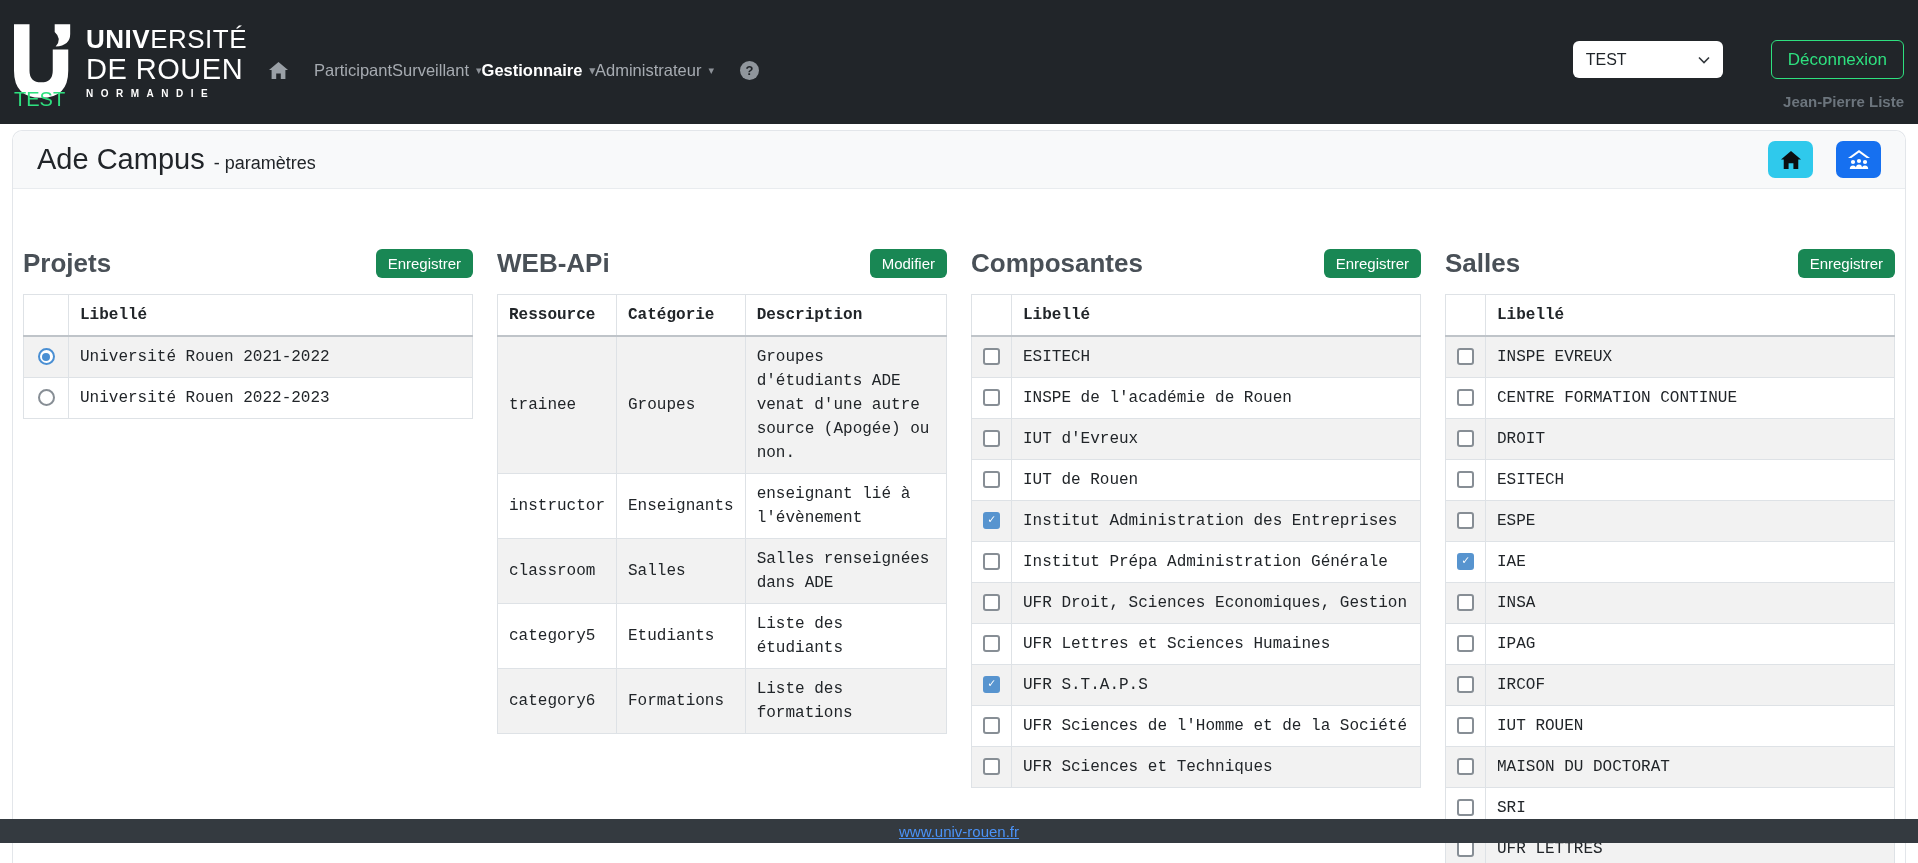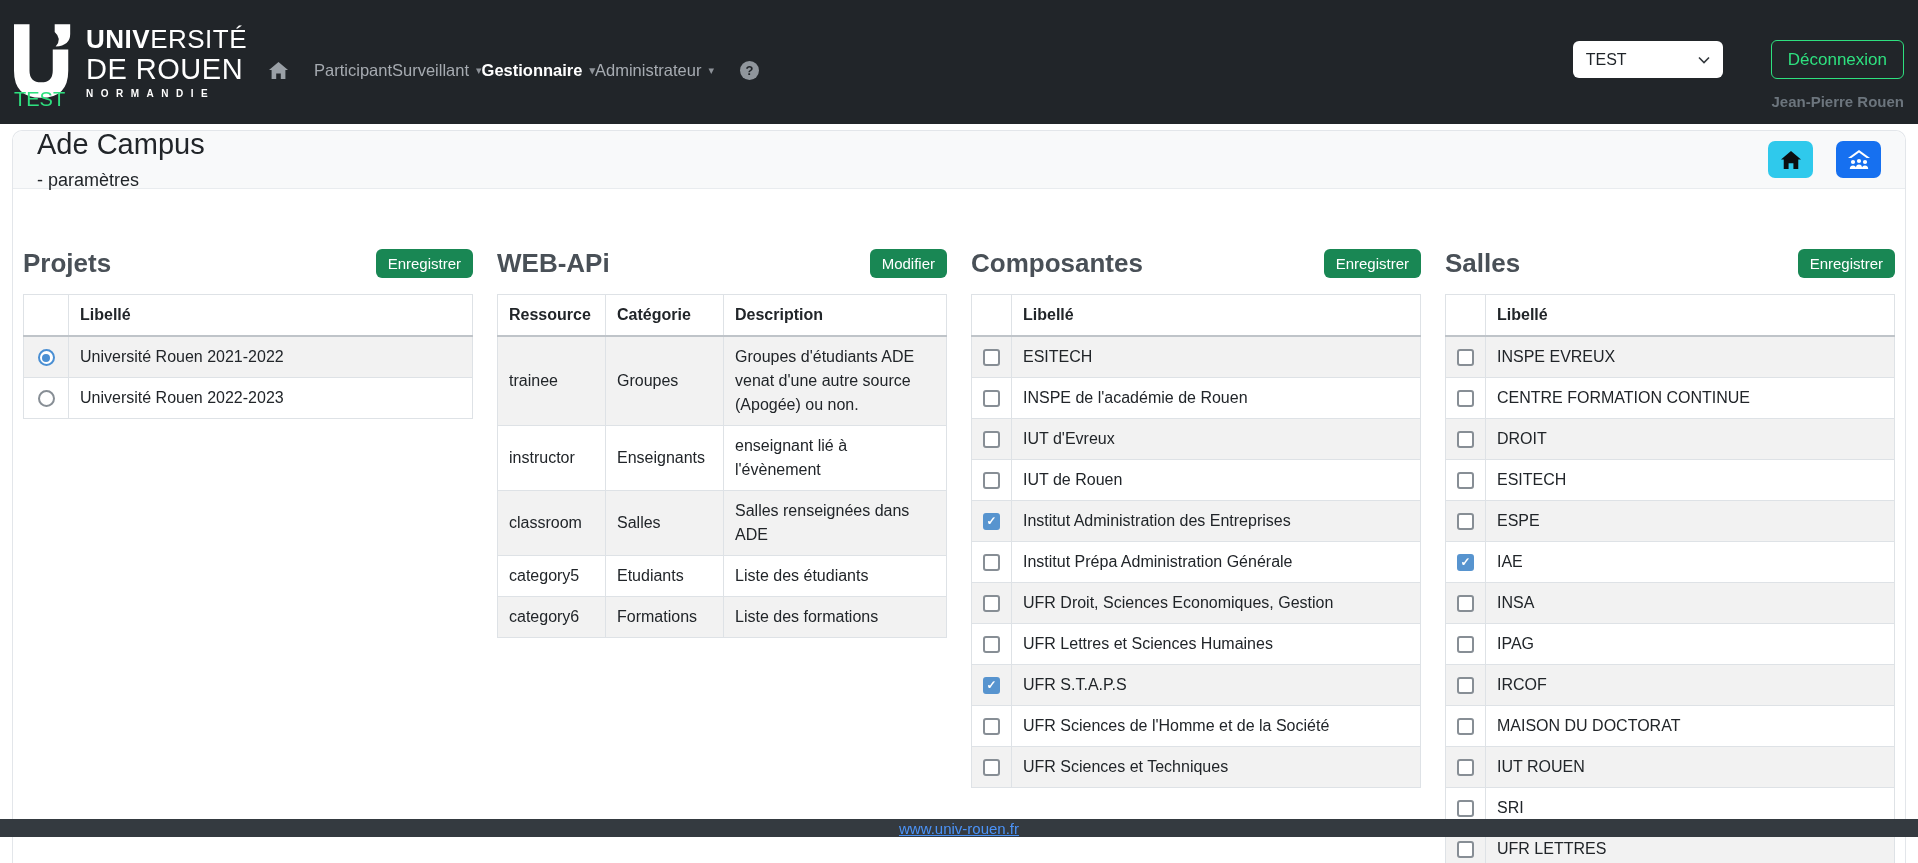--- a/index.html
+++ b/index.html
@@ -37,56 +37,56 @@
   .env-select{width:150px;height:37px;background:#fff;border-radius:6px;display:flex;align-items:center;
     justify-content:space-between;padding:0 13px;font-size:16px;color:#1f2429;cursor:pointer;}
   .logout-btn{height:39px;padding:0 16px;background:transparent;border:1px solid var(--brand-green);
     border-radius:6px;color:var(--brand-green);font-size:17px;font-family:inherit;cursor:pointer;margin-left:36px;}
   .user-name{color:var(--muted);font-weight:bold;font-size:15px;margin-top:14px;}
   
   .card{margin:6px 12px 0;border:1px solid #e3e6ea;border-bottom:none;border-radius:10px 10px 0 0;
     background:#fff;min-height:733px;}
   .card-header{height:58px;background:var(--header-bg);border-bottom:1px solid #e9ecef;
     border-radius:10px 10px 0 0;display:flex;align-items:center;padding:0 24px;}
-  .page-title{display:flex;align-items:baseline;gap:9px;flex-direction:column;}
+  .page-title{display:flex;align-items:baseline;gap:9px;}
   .page-title .main{font-size:29px;font-weight:400;color:var(--text);}
   .page-title .sub{font-size:18px;color:var(--text);}
   .header-actions{margin-left:auto;display:flex;gap:23px;}
   .icon-btn{width:45px;height:37px;border:none;border-radius:7px;display:flex;align-items:center;
     justify-content:center;cursor:pointer;padding:0;}
   .icon-btn.cyan{background:var(--cyan-button);}
   .icon-btn.blue{background:var(--blue-button);}
   
   .card-body{display:flex;gap:24px;padding:34px 10px 0;}
   .col{flex:1 1 0;min-width:0;}
   .section-head{display:flex;align-items:center;margin-bottom:15px;height:32px;margin-top:24px;}
   .section-title{font-size:26px;font-weight:700;color:var(--heading);margin:0;}
   .action-btn{margin-left:auto;background:var(--success-green);color:#fff;border:none;border-radius:6px;
     font-size:15px;padding:6px 12px;font-family:inherit;cursor:pointer;}
-  table{width:100%;border-collapse:collapse;font-size:16px;color:var(--text);}
+  table{width:100%;border-collapse:collapse;font-size:16px;color:var(--text);font-family:Liberation Mono, monospace;}
   th,td{border:1px solid var(--border);padding:8px 11px;text-align:left;vertical-align:middle;
     line-height:24px;}
   thead th{font-weight:bold;border-bottom:2px solid #bfc4c9;}
   tbody tr:nth-child(odd){background:var(--stripe);}
   .sel-col{width:37px;}
   .projets .sel-col{width:45px;}
   .sel-cell{text-align:center;}
   .webapi col.c1{width:108px;} .webapi col.c2{width:118px;}
   
   .checkbox{display:inline-block;width:17px;height:17px;border:2px solid #878e95;border-radius:3px;
     background:#fff;line-height:13px;text-align:center;font-size:12px;color:#fff;font-weight:bold;
     vertical-align:middle;cursor:pointer;}
   .checkbox.checked{background:var(--check-blue);border-color:var(--check-blue);}
   .radio{display:inline-block;width:17px;height:17px;border:2px solid #878e95;border-radius:50%;
     background:#fff;position:relative;vertical-align:middle;cursor:pointer;}
   .radio.checked{border-color:#4a8fd3;}
   .radio.checked::after{content:'';position:absolute;left:2.5px;top:2.5px;width:8px;height:8px;
     background:#4a8fd3;border-radius:50%;}
   
-  .footer{position:absolute;left:0;top:819px;width:1918px;height:18px;background:var(--footer-bg);
+  .footer{position:absolute;left:0;top:819px;width:1918px;height:24px;background:var(--footer-bg);
     display:flex;align-items:center;justify-content:center;z-index:5;}
   .footer a{color:var(--link-blue);font-size:15px;text-decoration:underline;cursor:pointer;}
 </style>
 </head>
 <body>
 
 <nav class="navbar">
   <div class="brand">
     <svg width="62" height="76" viewBox="0 0 64 78">
       <path fill="#ffffff" d="M0 0 H16 V48 Q16 60 28 60 Q40 60 40 48 V26 H56 V48 Q56 76 28 76 Q0 76 0 48 Z"></path>
@@ -129,21 +129,21 @@
   <div class="nav-right">
     <div class="nav-right-top">
       <div class="env-select">
         <span>TEST</span>
         <svg width="12" height="8" viewBox="0 0 12 8">
           <polyline points="1,1.5 6,6.5 11,1.5" fill="none" stroke="#33383d" stroke-width="1.6"></polyline>
         </svg>
       </div>
       <button class="logout-btn">Déconnexion</button>
     </div>
-    <div class="user-name">Jean-Pierre Rouen</div>
+    <div class="user-name">Jean-Pierre Liste</div>
   </div>
 </nav>
 
 <main class="card">
   <div class="card-header">
     <div class="page-title">
       <span class="main">Ade Campus</span>
       <span class="sub">- paramètres</span>
     </div>
     <div class="header-actions">
@@ -344,25 +344,25 @@
             <tr>
               <td class="sel-cell"><span class="checkbox"></span></td>
               <td>IPAG</td>
             </tr>
             <tr>
               <td class="sel-cell"><span class="checkbox"></span></td>
               <td>IRCOF</td>
             </tr>
             <tr>
               <td class="sel-cell"><span class="checkbox"></span></td>
+              <td>IUT ROUEN</td>
+            </tr>
+            <tr>
+              <td class="sel-cell"><span class="checkbox"></span></td>
               <td>MAISON DU DOCTORAT</td>
-            </tr>
-            <tr>
-              <td class="sel-cell"><span class="checkbox"></span></td>
-              <td>IUT ROUEN</td>
             </tr>
             <tr>
               <td class="sel-cell"><span class="checkbox"></span></td>
               <td>SRI</td>
             </tr>
             <tr>
               <td class="sel-cell"><span class="checkbox"></span></td>
               <td>UFR LETTRES</td>
             </tr>
             <tr>

